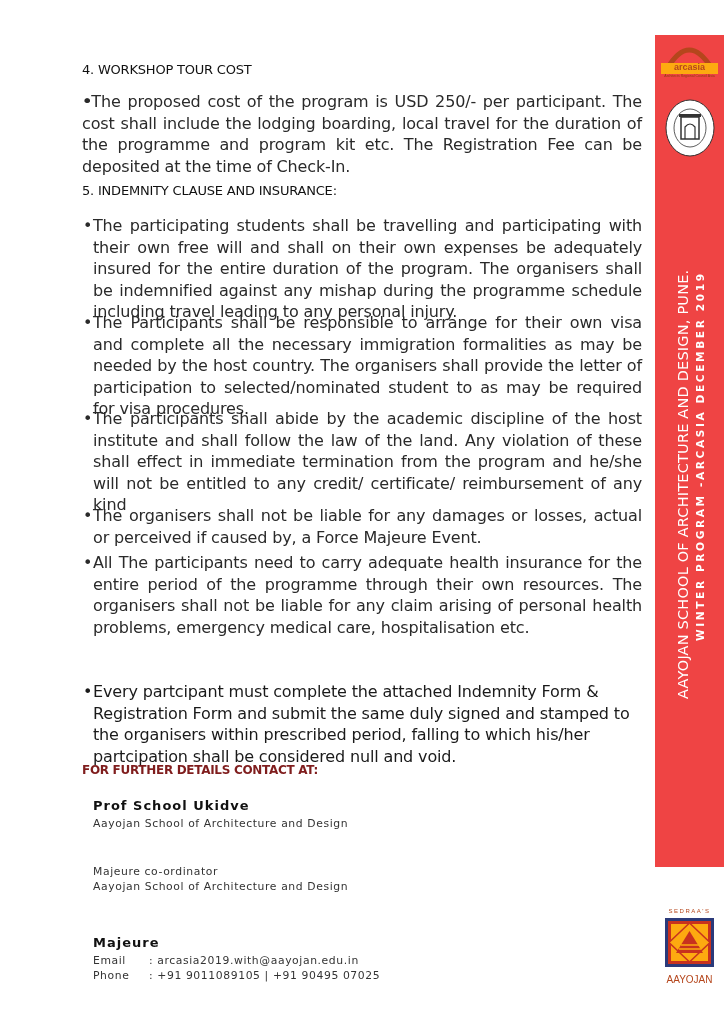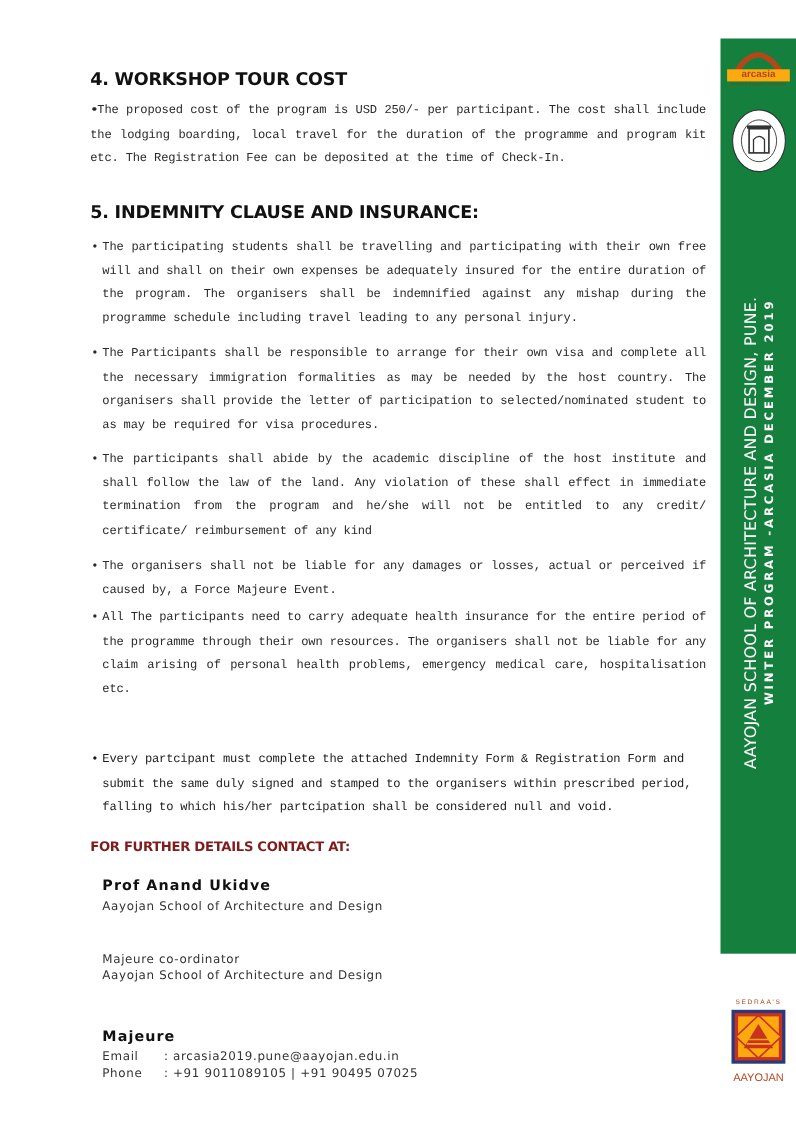--- a/index.html
+++ b/index.html
@@ -1,30 +1,30 @@
 <!DOCTYPE html>
 <html><head>
 <meta charset="utf-8">
 <style>
   html, body { margin:0; padding:0; }
   body { width:724px; height:1024px; background:#ffffff; position:relative; overflow:hidden;
          font-family:"DejaVu Sans", sans-serif; color:#222; }
   .main { position:absolute; left:82px; top:0; width:560px; }
-  .h { font-weight:bold; font-size:16px; color:#111; letter-spacing:-0.2px; position:absolute; left:0; }
-  .bullet { position:absolute; left:0; width:560px; font-size:11px; line-height:21.5px; color:#2a2a2a;
-            text-align:justify; letter-spacing:-0.15px; padding-left:11px; box-sizing:border-box;font-family:Liberation Mono, monospace; }
+  .h { font-weight:normal; font-size:13px; color:#111; letter-spacing:-0.2px; position:absolute; left:0; }
+  .bullet { position:absolute; left:0; width:560px; font-size:16px; line-height:21.5px; color:#2a2a2a;
+            text-align:justify; letter-spacing:-0.15px; padding-left:11px; box-sizing:border-box; }
   .bullet::before { content:"\2022"; position:absolute; left:1px; top:0; }
   .bullet.dark { color:#1a1a1a; line-height:21.5px; }
   .contact-h { position:absolute; left:0; top:763px; font-weight:bold; font-size:12px; color:#7f1d1d; letter-spacing:-0.3px; }
   .person { position:absolute; left:11px; font-size:10.8px; color:#333; line-height:15px; letter-spacing:0.6px; }
   .person .name { font-weight:bold; font-size:13px; color:#111; letter-spacing:1px; line-height:20px; }
   .row { display:flex; }
   .row .lbl { width:56px; }
   
-  .sidebar { position:absolute; left:655px; top:35px; width:69px; height:832px; background:#15803d; }
+  .sidebar { position:absolute; left:655px; top:35px; width:69px; height:832px; background:#ef4444; }
   .arcasia { position:absolute; left:4px; top:4px; width:61px; height:40px; }
   .iia { position:absolute; left:10px; top:64px; width:50px; height:58px; }
   .vtext { position:absolute; transform:rotate(-90deg); transform-origin:left top; white-space:nowrap; color:#fff; }
   .vt1 { left:20px; top:664px; font-size:14.5px; letter-spacing:0.2px; width:440px; }
   .vt2 { left:39px; top:606px; font-size:10.6px; font-weight:bold; letter-spacing:2.6px; width:390px; }
   .aayojan { position:absolute; left:6px; top:868px; width:57px; height:90px; }
 </style>
 </head>
 <body>
 
@@ -39,32 +39,32 @@
   <div class="bullet" style="top:215px;">The participating students shall be travelling and participating with their own free will and shall on their own expenses be adequately insured for the entire duration of the program. The organisers shall be indemnified against any mishap during the programme schedule including travel leading to any personal injury.</div>
   <div class="bullet" style="top:312px;">The Participants shall be responsible to arrange for their own visa and complete all the necessary immigration formalities as may be needed by the host country. The organisers shall provide the letter of participation to selected/nominated student to as may be required for visa procedures.</div>
   <div class="bullet" style="top:408px;">The participants shall abide by the academic discipline of the host institute and shall follow the law of the land. Any violation of these shall effect in immediate termination from the program and he/she will not be entitled to any credit/ certificate/ reimbursement of any kind</div>
   <div class="bullet" style="top:505px;">The organisers shall not be liable for any damages or losses, actual or perceived if caused by, a Force Majeure Event.</div>
   <div class="bullet" style="top:552px;">All The participants need to carry adequate health insurance for the entire period of the programme through their own resources. The organisers shall not be liable for any claim arising of personal health problems, emergency medical care, hospitalisation etc.</div>
   <div class="bullet dark" style="top:653px; width:548px; text-align:left;margin-top:28px;">Every partcipant must complete the attached Indemnity Form &amp; Registration Form and submit the same duly signed and stamped to the organisers within prescribed period, falling to which his/her partcipation shall be considered null and void.</div>
 
   <div class="contact-h">FOR FURTHER DETAILS CONTACT AT:</div>
 
   <div class="person" style="top:796px;">
-    <div class="name">Prof Anand Ukidve</div>
+    <div class="name">Prof School Ukidve</div>
     <div>Aayojan School of Architecture and Design</div>
   </div>
   <div class="person" style="top:864px;">
     <div>Majeure co-ordinator</div>
     <div>Aayojan School of Architecture and Design</div>
   </div>
   <div class="person" style="top:933px;">
     <div class="name">Majeure</div>
     <div class="row">
       <span class="lbl">Email</span>
-      <span>: arcasia2019.pune@aayojan.edu.in</span>
+      <span>: arcasia2019.with@aayojan.edu.in</span>
     </div>
     <div class="row">
       <span class="lbl">Phone</span>
       <span>: +91 9011089105 | +91 90495 07025</span>
     </div>
   </div>
 </div>
 
 <div class="sidebar">
   <svg class="arcasia" viewBox="0 0 61 40">

